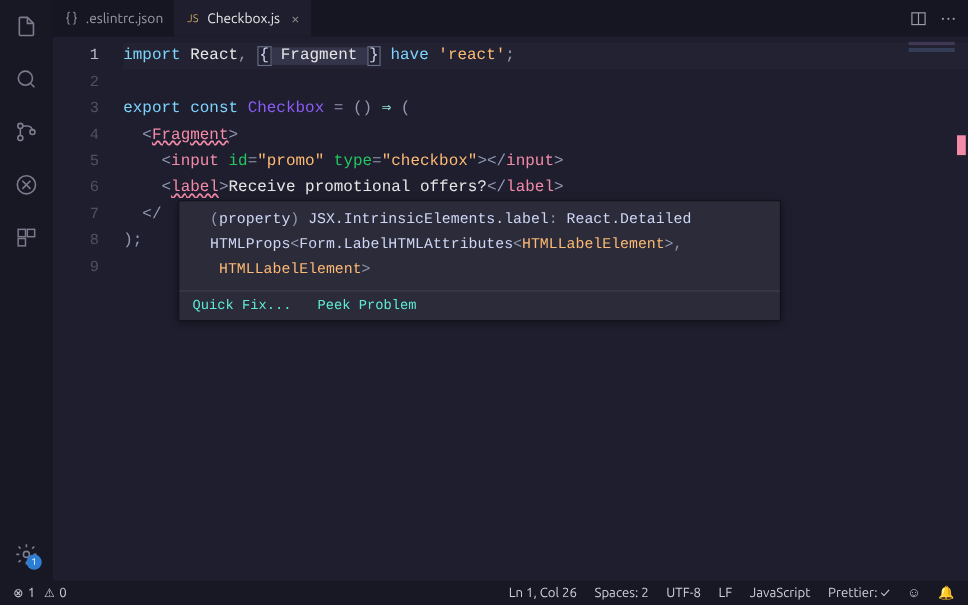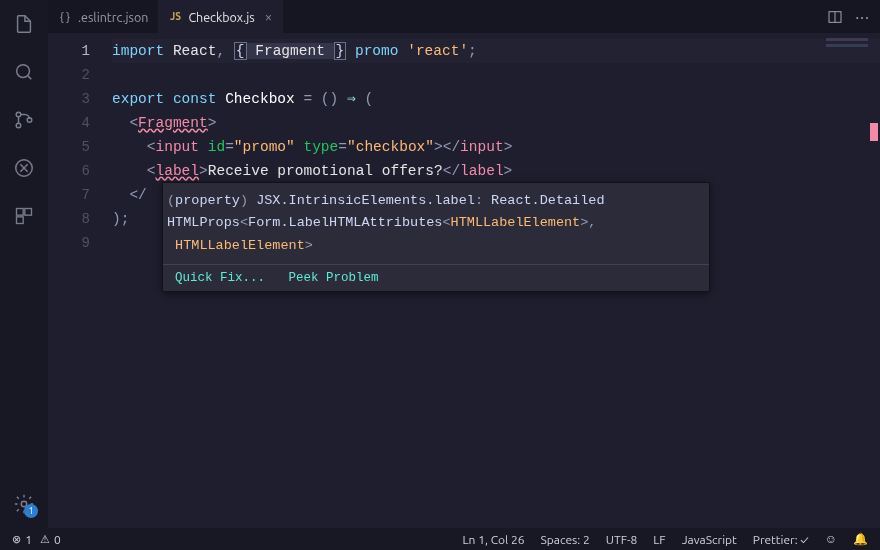--- a/index.html
+++ b/index.html
@@ -21,29 +21,29 @@
 .tab-actions { margin-left:auto; display:flex; align-items:center; gap:12px; padding:0 10px; color:#9a9aaa; }
 .tab-actions span { cursor:pointer }
 
 
 .editor { position:absolute; left:48px; top:33px; right:0; bottom:22px; display:flex; }
 .gutter { width:64px; padding-top:6px; text-align:right; color:#4f5162; font-size:14px; }
 .gutter div { height:24px; line-height:24px; padding-right:22px; }
 .gutter div.cur { color:#b8bacd; }
 .code { flex:1; padding-top:6px; font-size:14.5px; position:relative; }
 .line { height:24px; line-height:24px; white-space:pre; }
-.t-key{color:#7dd3fc}.t-id{color:#e5e5e5}.t-pun{color:#9399b2}.t-fn{color:#ffffff}.t-str{color:#fdba74}.t-att{color:#22c55e}.t-tag{color:#f38ba8}.t-brk{color:#cdd6f4}.t-arrow{color:#94e2d5}
+.t-key{color:#7dd3fc}.t-id{color:#e5e5e5}.t-pun{color:#9399b2}.t-fn{color:#8b5cf6}.t-str{color:#fdba74}.t-att{color:#22c55e}.t-tag{color:#f38ba8}.t-brk{color:#cdd6f4}.t-arrow{color:#94e2d5}
 .sel{background:#34344a}
 .box{border:1px solid #6c7086;padding:0 1px}
 .err{text-decoration:underline wavy #f38ba8}
 .curline{background:rgba(255,255,255,.02)}
 
 
 .hover { position:absolute; left:162px; top:182px; width:548px; background:#2b2b3a; border:1px solid #11111a; box-shadow:0 2px 8px rgba(0,0,0,.45); font-size:13.5px; color:#d0d0d0; }
-.hover .row { padding:7px 4px; display:block; white-space:pre-wrap; line-height:1.65; }
+.hover .row { padding:7px 28px; display:block; white-space:pre-wrap; line-height:1.65; }
 .hover .sep { border-top:1px solid #414153; }
 .hover .h-id{color:#cdd6f4}.hover .h-typ{color:#fdba74}.hover .h-pun{color:#9399b2}
 .hover .src{color:#8a8a99}
 .hover .links{padding:6px 12px;color:#5eead4;font-size:12.5px}
 .hover .links span{margin-right:16px;cursor:pointer}
 
 
 .status { position:absolute; left:0; bottom:0; right:0; height:22px; background:#181825; color:#cfcfde; font-size:12px; display:flex; align-items:center; padding:0 8px; gap:8px; }
 .status .group{display:flex;align-items:center;gap:4px}
 .status .spacer{flex:1}
@@ -108,21 +108,21 @@
     </div>
   </div>
 </div>
 
 <div class="tabs">
   <div class="tab">
     <span class="icon">{ }</span>
     <span>.eslintrc.json</span>
   </div>
   <div class="tab active">
-    <span class="icon" style="color:#cba659;font-weight:700;font-size:10px">JS</span>
+    <span class="icon" style="color:#cba659;font-weight:400;font-size:10px">JS</span>
     <span>Checkbox.js</span>
     <span class="close">×</span>
   </div>
   <div class="tab-actions">
     <span>
         <svg width="16" height="16" viewBox="0 0 24 24" fill="none" stroke="currentColor" stroke-width="1.6">
           <rect x="3" y="4" width="18" height="16"></rect>
           <path d="M12 4v16"></path>
         </svg>
       </span>
@@ -136,21 +136,21 @@
       <div>2</div>
       <div>3</div>
       <div>4</div>
       <div>5</div>
       <div>6</div>
       <div>7</div>
       <div>8</div>
       <div>9</div>
     </div>
   <div class="code" id="code">
-      <div class="line curline"><span class="t-key">import</span><span class="t-id"> React</span><span class="t-pun">, </span><span class="t-brk box">{</span><span class="t-id sel"> Fragment </span><span class="t-brk box">}</span><span class="t-key"> promo </span><span class="t-str">'react'</span><span class="t-pun">;</span></div>
+      <div class="line curline"><span class="t-key">import</span><span class="t-id"> React</span><span class="t-pun">, </span><span class="t-brk box">{</span><span class="t-id sel"> Fragment </span><span class="t-brk box">}</span><span class="t-key"> have </span><span class="t-str">'react'</span><span class="t-pun">;</span></div>
       <div class="line"></div>
       <div class="line"><span class="t-key">export const </span><span class="t-fn">Checkbox</span><span class="t-pun"> = () </span><span class="t-arrow">⇒</span><span class="t-pun"> (</span></div>
       <div class="line"><span class="t-pun">  &lt;</span><span class="t-tag err">Fragment</span><span class="t-pun">&gt;</span></div>
       <div class="line"><span class="t-pun">    &lt;</span><span class="t-tag">input</span><span class="t-att"> id</span><span class="t-pun">=</span><span class="t-str">"promo"</span><span class="t-att"> type</span><span class="t-pun">=</span><span class="t-str">"checkbox"</span><span class="t-pun">&gt;&lt;/</span><span class="t-tag">input</span><span class="t-pun">&gt;</span></div>
       <div class="line"><span class="t-pun">    &lt;</span><span class="t-tag err">label</span><span class="t-pun">&gt;</span><span class="t-id">Receive promotional offers?</span><span class="t-pun">&lt;/</span><span class="t-tag">label</span><span class="t-pun">&gt;</span></div>
       <div class="line"><span class="t-pun">  &lt;/</span></div>
       <div class="line"><span class="t-pun">);</span></div>
       <div class="line"></div>
     </div>
 </div>

